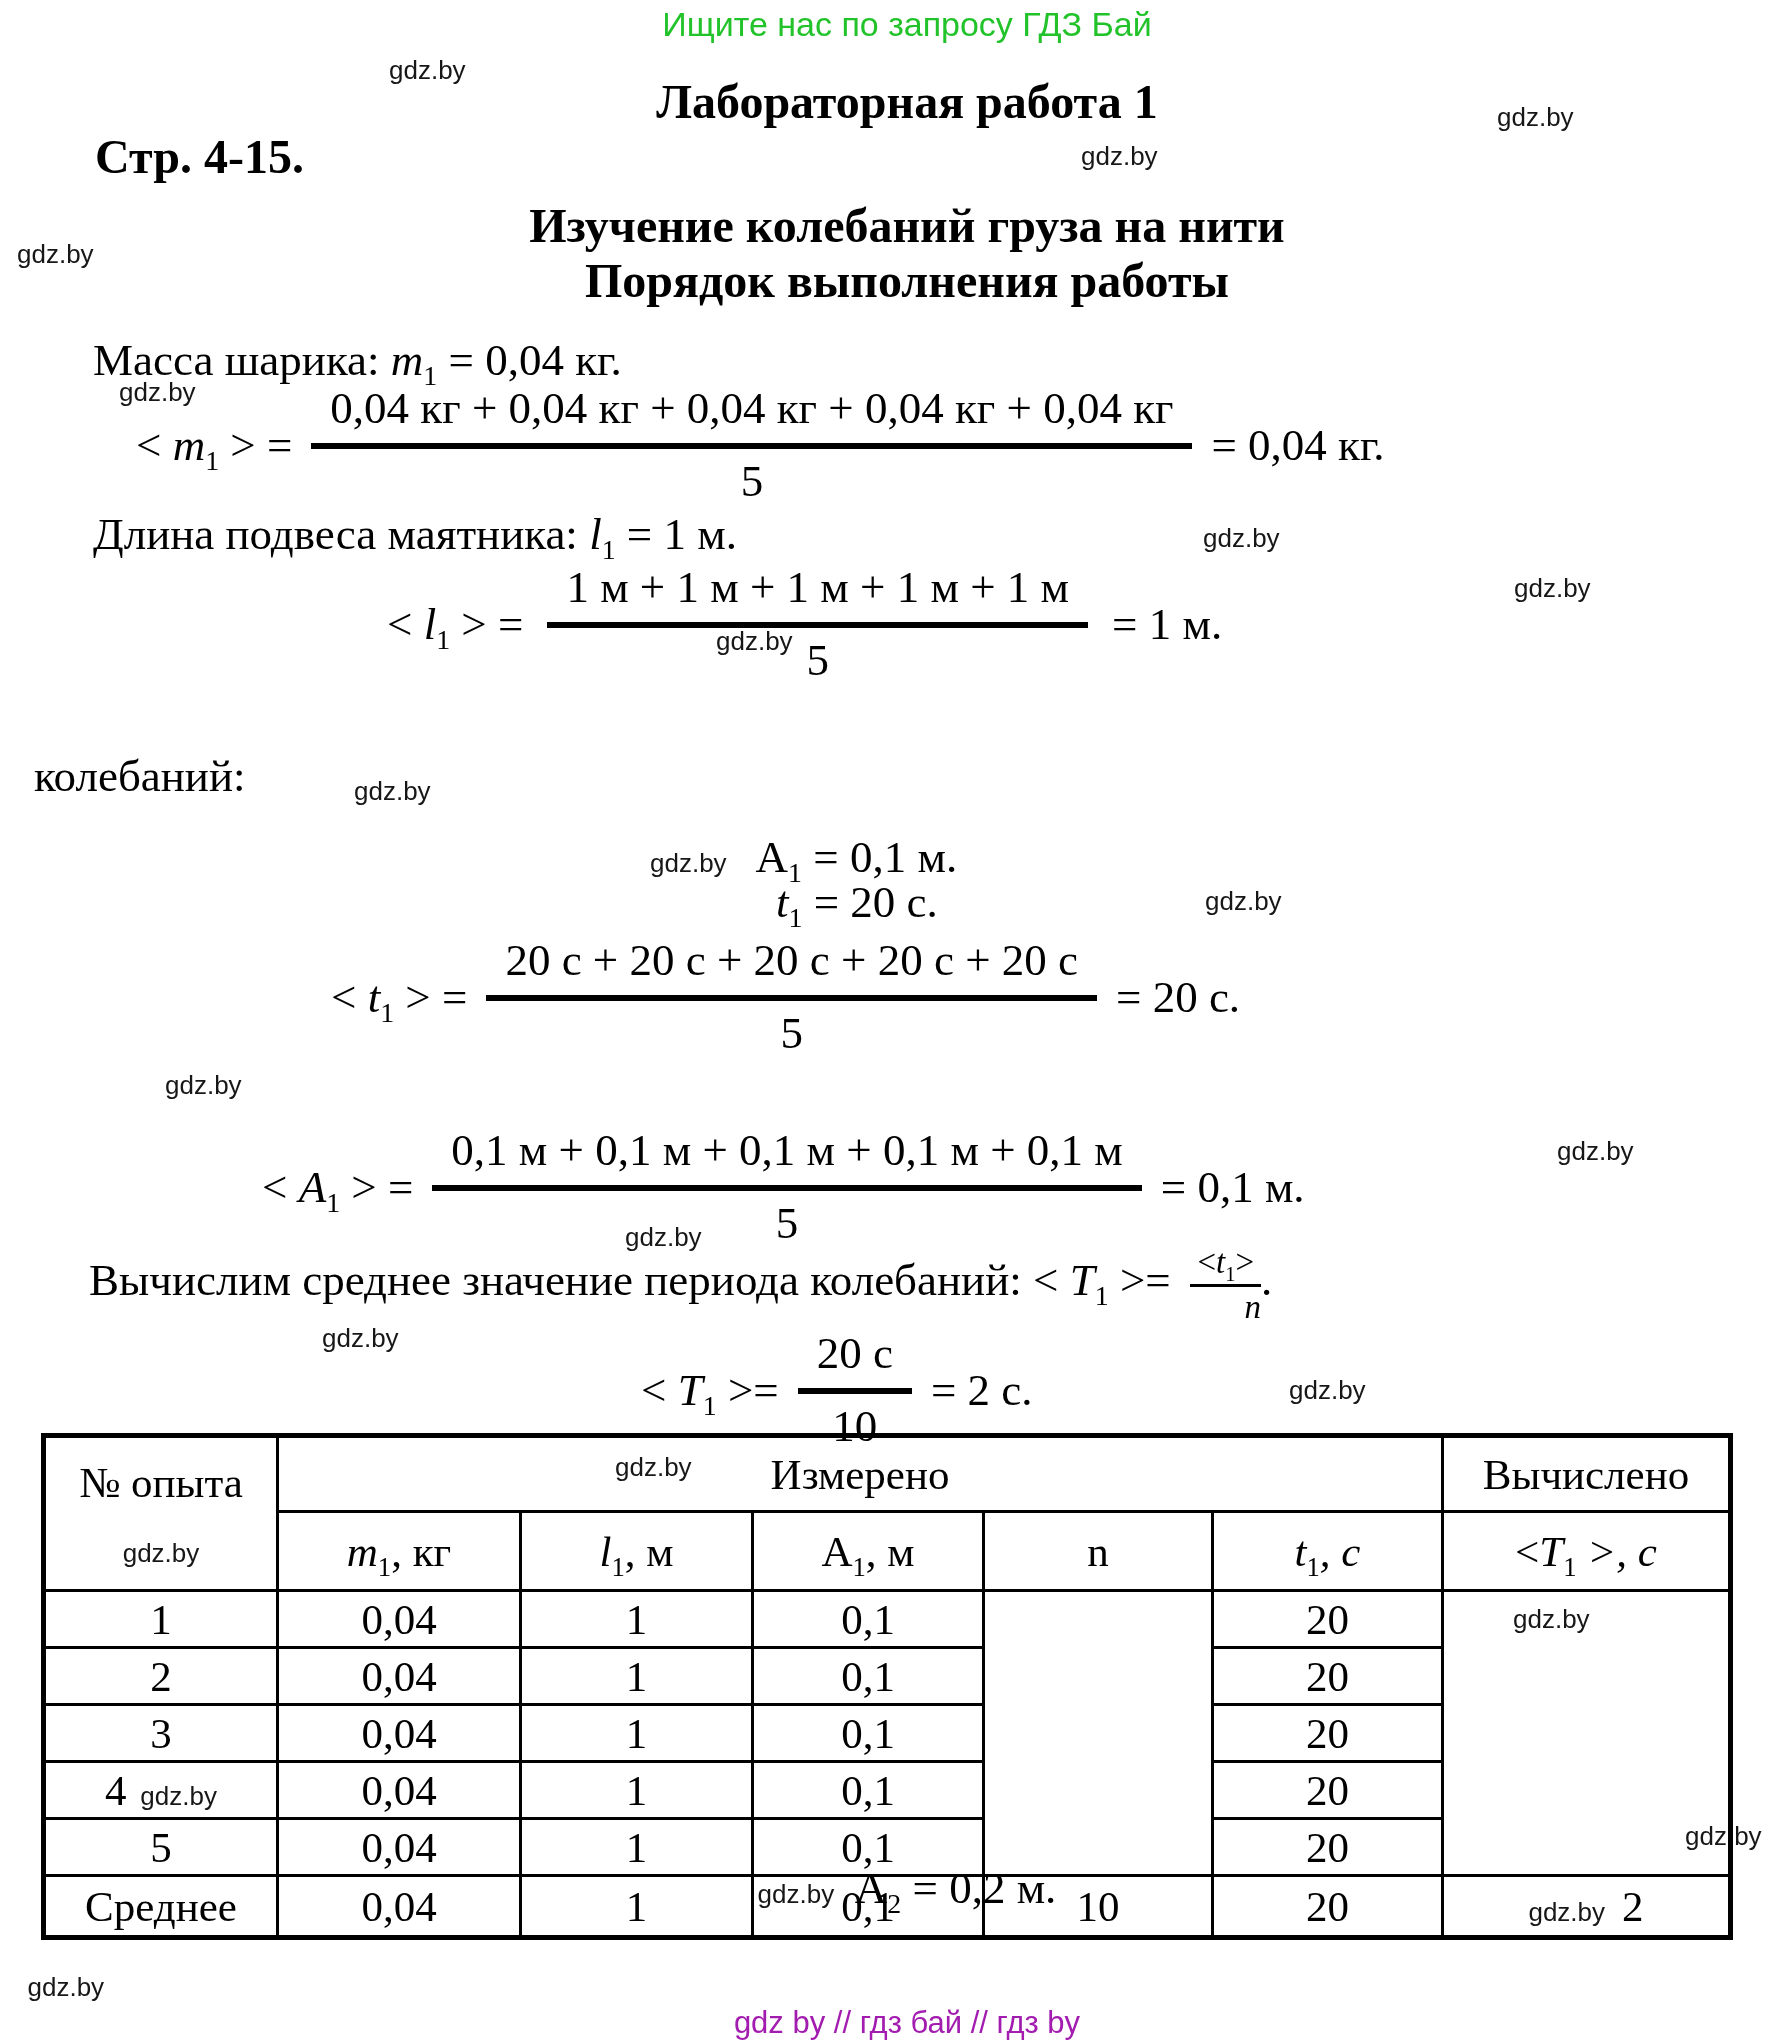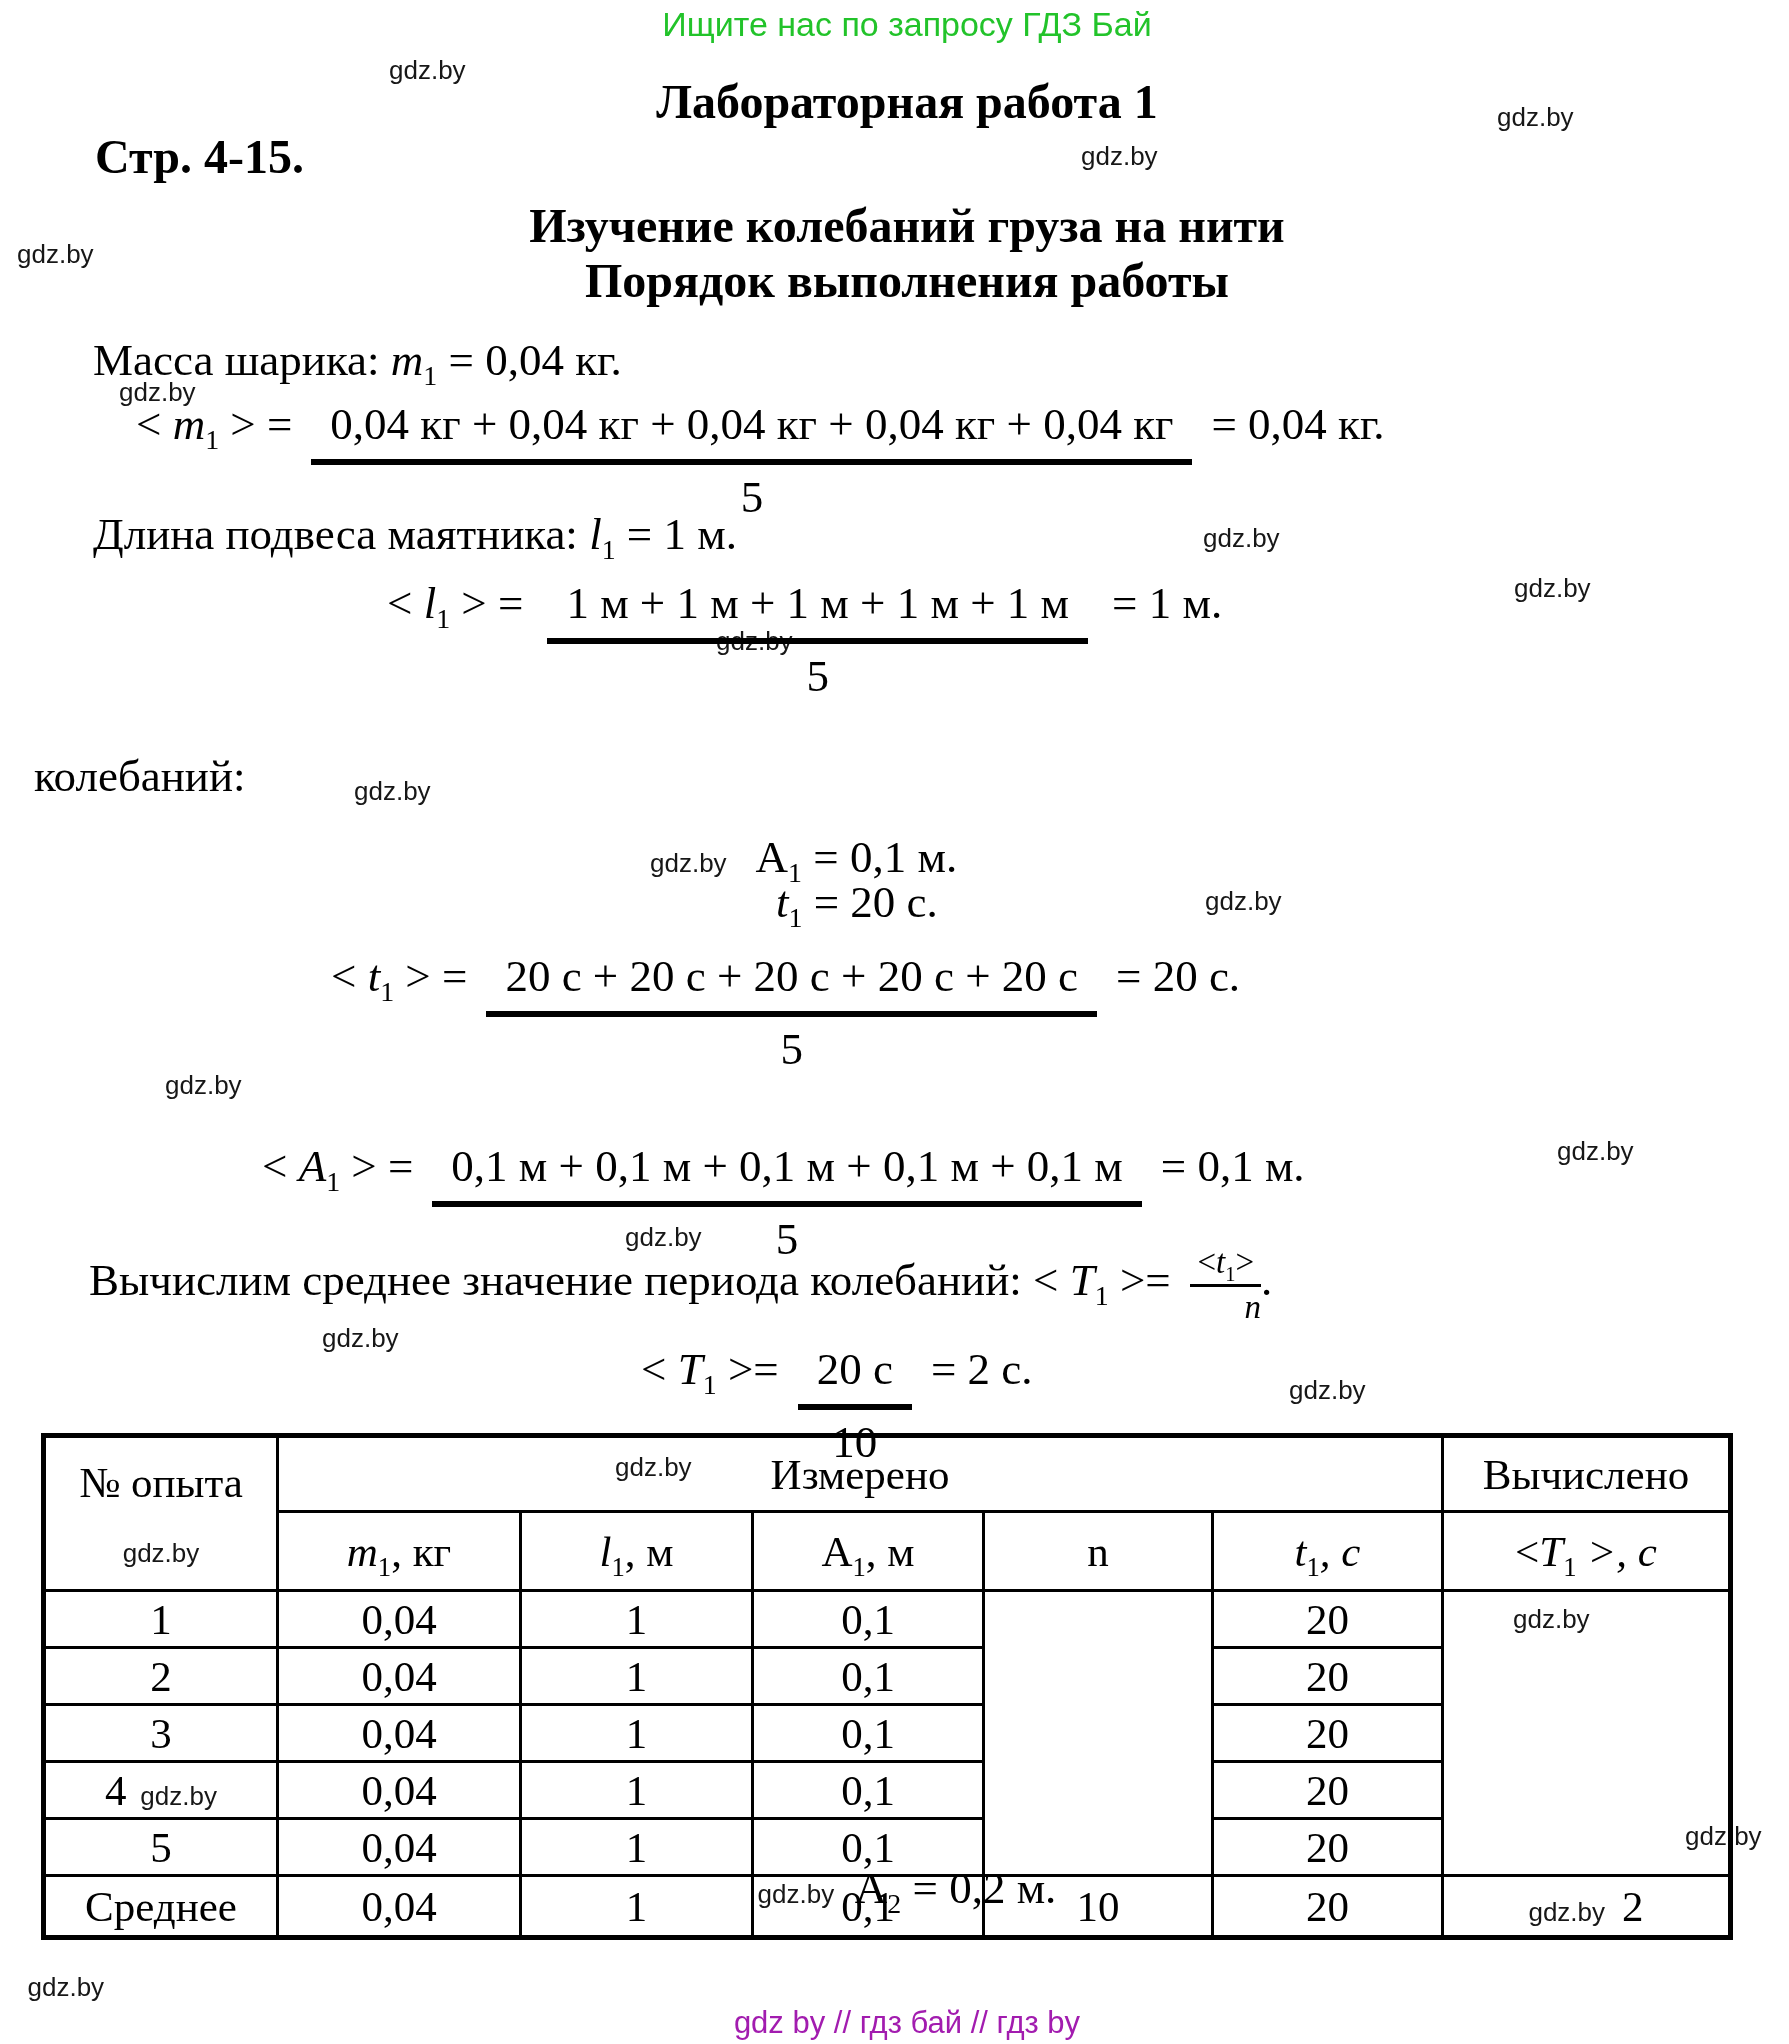--- a/index.html
+++ b/index.html
@@ -8,21 +8,21 @@
   .abs{position:absolute;}
   .centered{position:absolute;left:0;right:0;text-align:center;white-space:nowrap;}
   .banner{top:5.2px;font-family:"Liberation Sans",sans-serif;font-size:34px;color:#22c32a;}
   .doc-title{top:74px;font-size:48px;font-weight:bold;}
   .subtitle1{top:198px;font-size:48px;font-weight:bold;}
   .subtitle2{top:253px;font-size:48px;font-weight:bold;}
   .page-ref{left:95px;top:129px;font-size:48px;font-weight:bold;white-space:nowrap;}
   .wm{position:absolute;font-family:"Liberation Sans",sans-serif;font-size:26px;color:#171717;white-space:nowrap;}
   .wm-inline{font-family:"Liberation Sans",sans-serif;font-size:26px;color:#171717;}
   .text-line{position:absolute;font-size:45px;white-space:nowrap;}
-  .equation{position:absolute;display:flex;gap:19px;font-size:45px;white-space:nowrap;margin-top:16px;}
+  .equation{position:absolute;display:flex;align-items:center;gap:19px;font-size:45px;white-space:nowrap;}
   .frac{display:inline-flex;flex-direction:column;align-items:center;text-align:center;}
   .frac .num{padding:0 19px 8.6px;border-bottom:6px solid #000;}
   .frac .den{padding-top:6.9px;}
   .frac.small{font-size:33px;vertical-align:middle;margin-left:8.6px;display:inline-flex;align-items:flex-end;}
   .frac.small .num{padding:0 6.9px 3.4px;border-bottom:3.4px solid #000;}
   .frac.small .den{padding-top:1.7px;}
   sub{font-size:0.62em;line-height:0;}
   i{font-style:italic;}
   table.data{position:absolute;left:41px;top:1433px;border-collapse:collapse;table-layout:fixed;
              font-size:43px;border:5.2px solid #000;}

